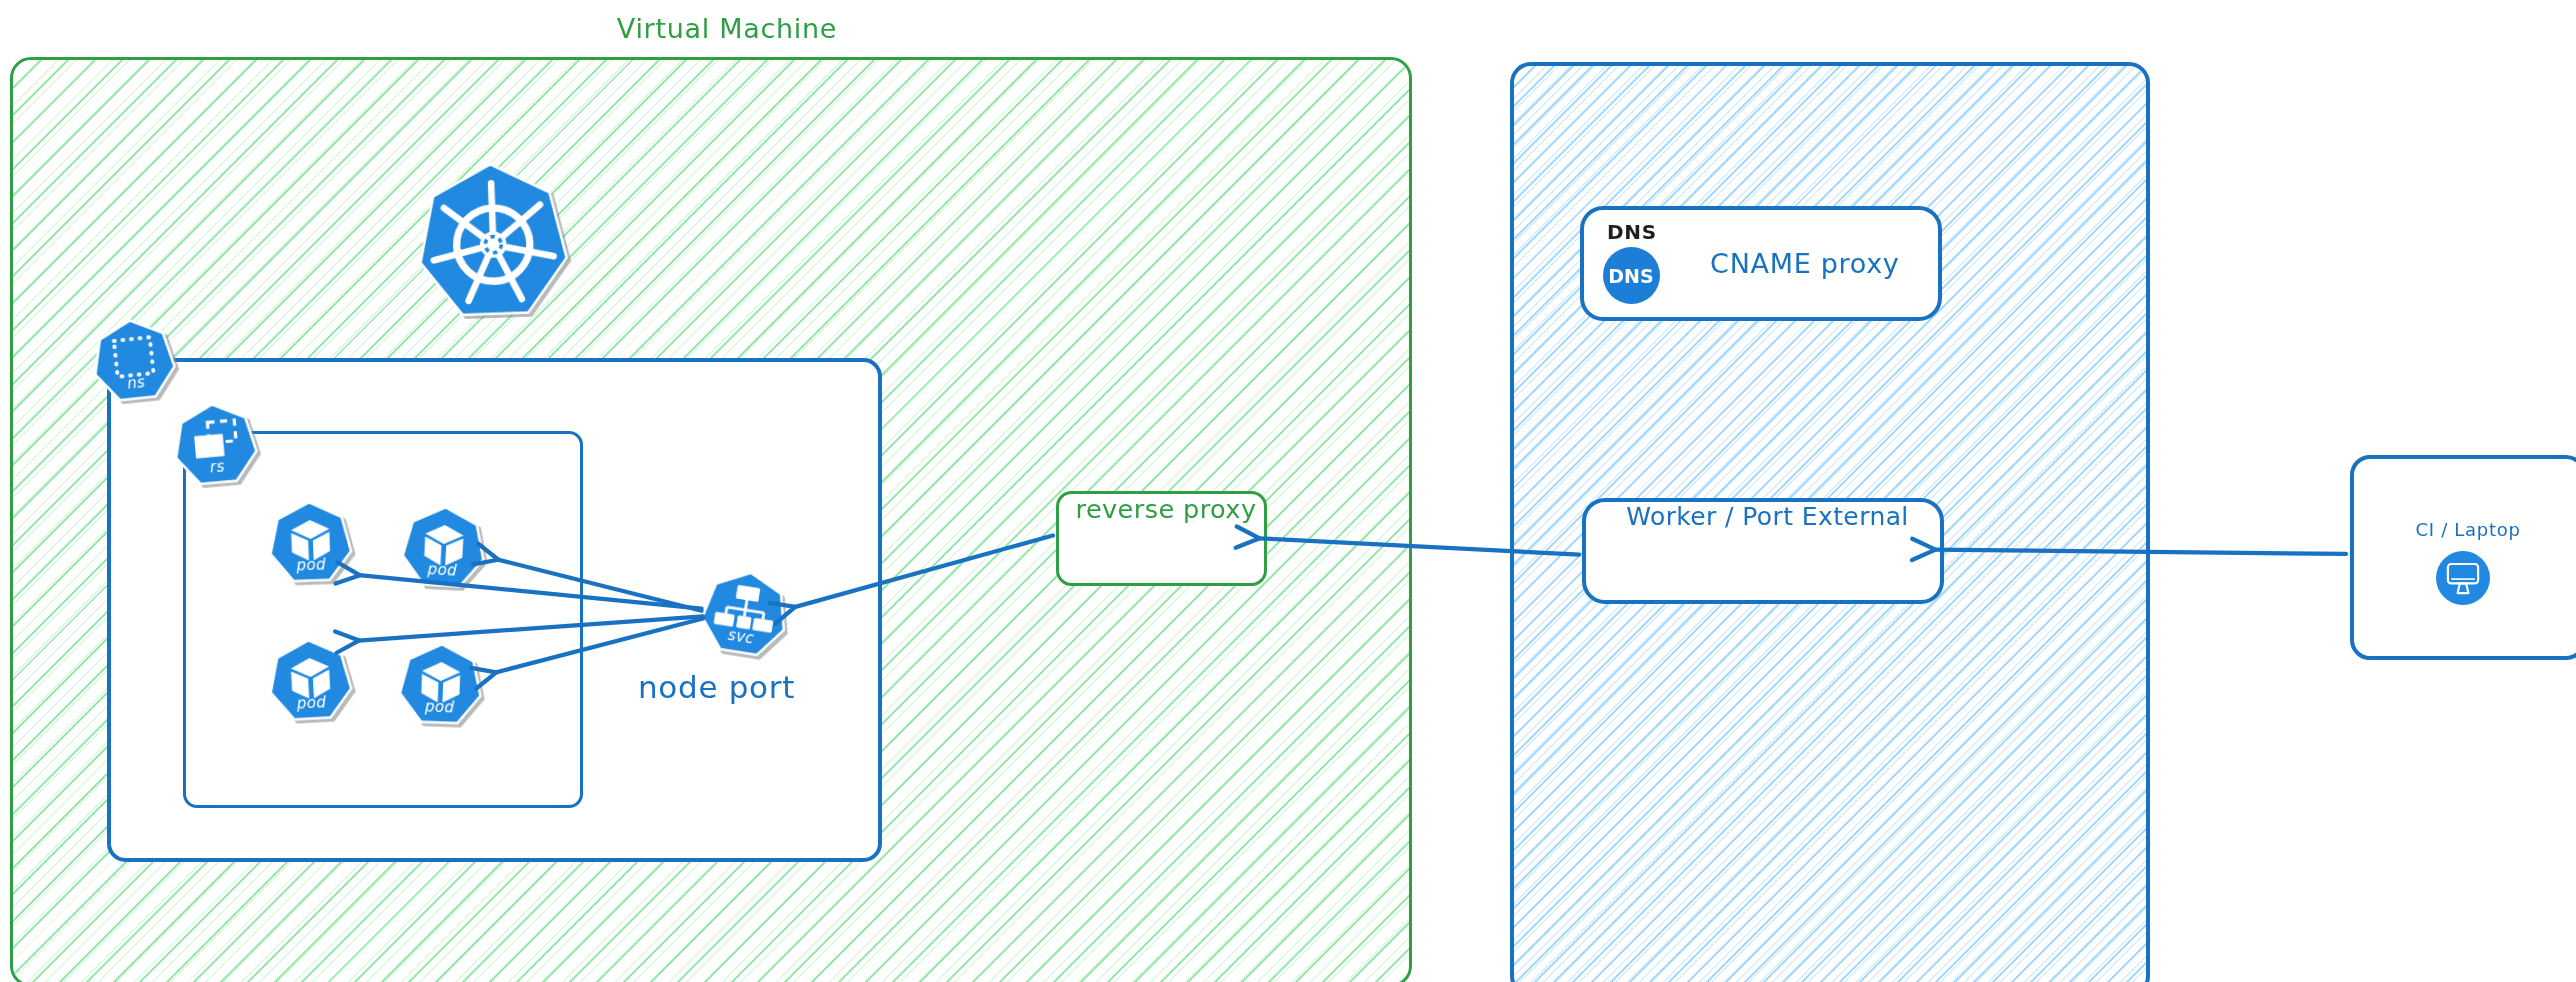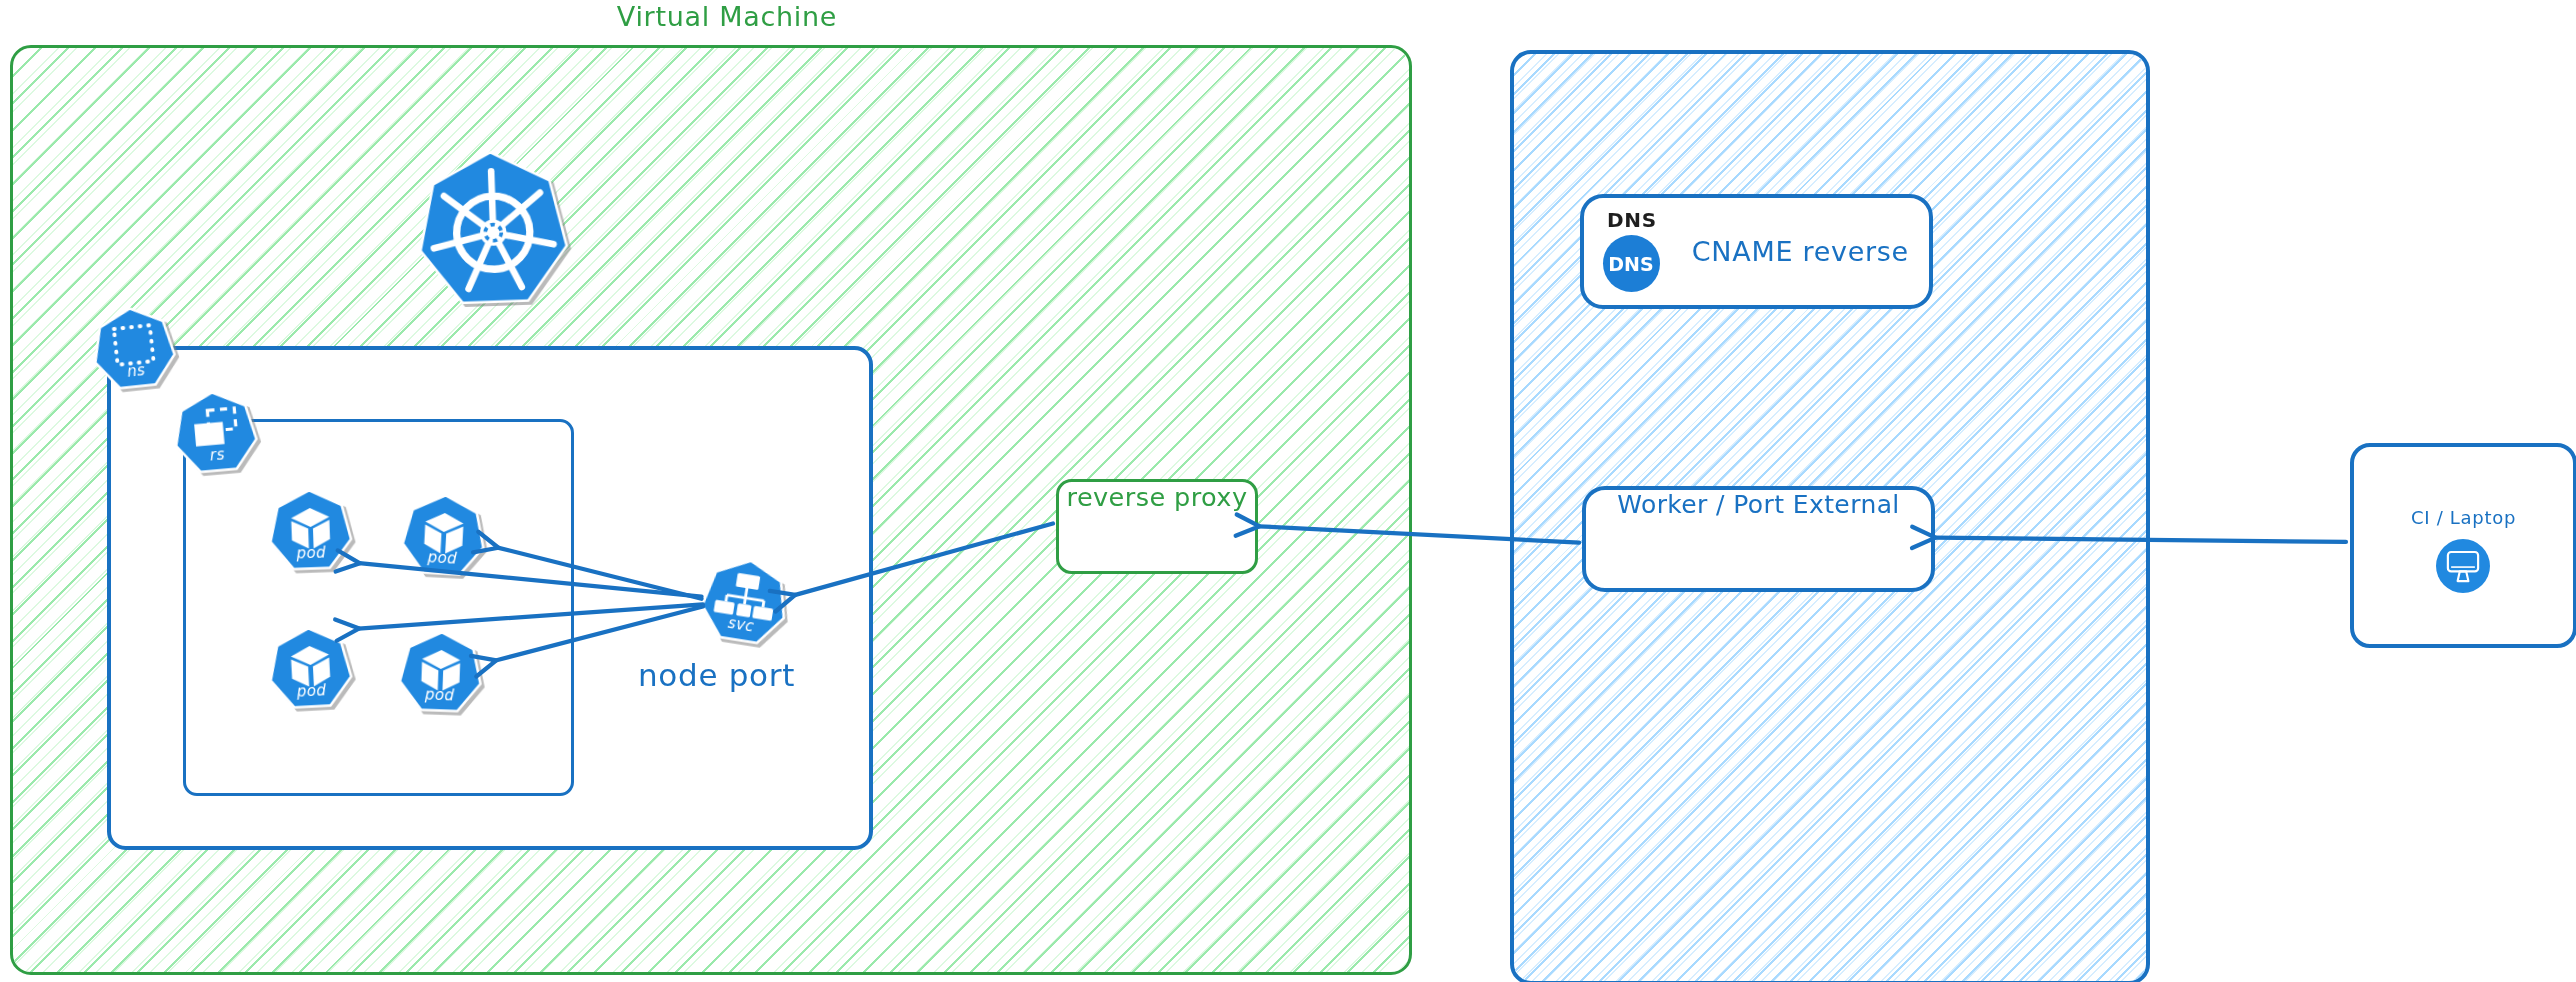--- a/index.html
+++ b/index.html
@@ -17,21 +17,21 @@
     repeating-linear-gradient(135deg, rgba(178,242,187,0.45) 6.4px 7.8px, transparent 7.8px 19px);}
   .blue-hatch{background:
     repeating-linear-gradient(135deg, rgba(165,216,255,0.95) 0 2.1px, transparent 2.1px 13.5px),
     repeating-linear-gradient(135deg, rgba(165,216,255,0.45) 5px 6.4px, transparent 6.4px 13.5px);}
 
   .group-title{position:absolute;width:398px;text-align:center;font-size:27px;letter-spacing:0.7px;}
   .vm-title{left:528px;top:1.4px;color:#2f9e44;}
   .ext-title{left:1644px;top:4.3px;color:#1971c2;}
 
   
-  .wbox{position:absolute;background:#ffffff;}
+  .wbox{position:absolute;background:#ffffff;padding-left:9px;}
   .ns-box{left:107px;top:346px;width:758px;height:496px;border:4.3px solid #1971c2;border-radius:18.5px;}
   .rs-box{left:183px;top:419px;width:385px;height:371px;border:3.6px solid #1971c2;border-radius:14px;}
   .label-box{display:flex;align-items:flex-start;justify-content:center;}
   .rp-box{left:1056px;top:479px;width:196px;height:89px;border:3.6px solid #2f9e44;border-radius:15.6px;
           color:#2f9e44;font-size:25.6px;letter-spacing:0.4px;}
   .dns-box{left:1580px;top:194px;width:345px;height:107px;border:4.3px solid #1971c2;border-radius:23px;}
   .worker-box{left:1582px;top:486px;width:345px;height:98px;border:4.3px solid #1971c2;border-radius:23px;
           color:#1971c2;font-size:25px;letter-spacing:0.4px;}
   .ci-box{left:2350px;top:443px;width:219px;height:197px;border:4.3px solid #1971c2;border-radius:20px;}
 
@@ -66,21 +66,21 @@
   .pod2{left:401px;top:494px;width:85px;height:85px;transform:rotate(3deg);}
   .pod3{left:268px;top:627px;width:85px;height:85px;transform:rotate(-3deg);}
   .pod4{left:398px;top:631px;width:85px;height:85px;transform:rotate(2deg);}
   .svc-icon{left:701px;top:559px;width:87px;height:87px;transform:rotate(9deg);}
 
   .arrows{position:absolute;left:0;top:0;}
 </style>
 </head>
 <body>
 
-<div class="abs" style="inset:0;">
+<div class="abs" style="inset:0;margin-top:12px;">
 
   <section class="group vm-group">
     <div class="hatch green-hatch"></div>
   </section>
   <div class="group-title vm-title">Virtual Machine</div>
 
   <section class="group ext-group">
     <div class="hatch blue-hatch"></div>
   </section>
 
@@ -206,21 +206,21 @@
 
   <div class="wbox label-box rp-box">
     <span>reverse proxy</span>
   </div>
 
   <div class="wbox dns-box">
     <div class="dns-tag">DNS</div>
     <div class="dns-circle">
       <span>DNS</span>
     </div>
-    <div class="cname-label">CNAME reverse</div>
+    <div class="cname-label">CNAME proxy</div>
   </div>
 
   <div class="wbox label-box worker-box">
     <span>Worker / Port External</span>
   </div>
 
   <div class="wbox ci-box">
     <div class="ci-label">CI / Laptop</div>
     <div class="ci-circle">
       <svg viewBox="0 0 100 100">

